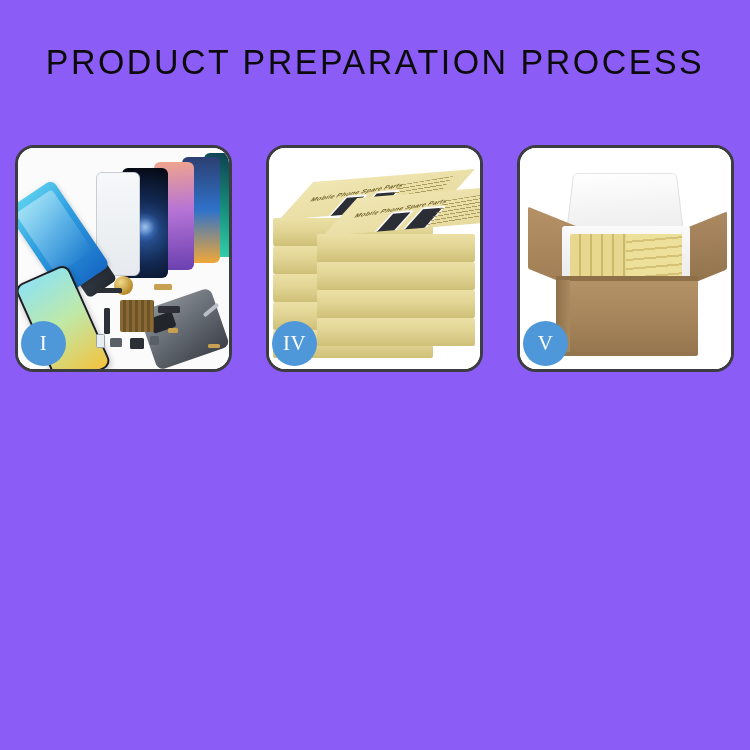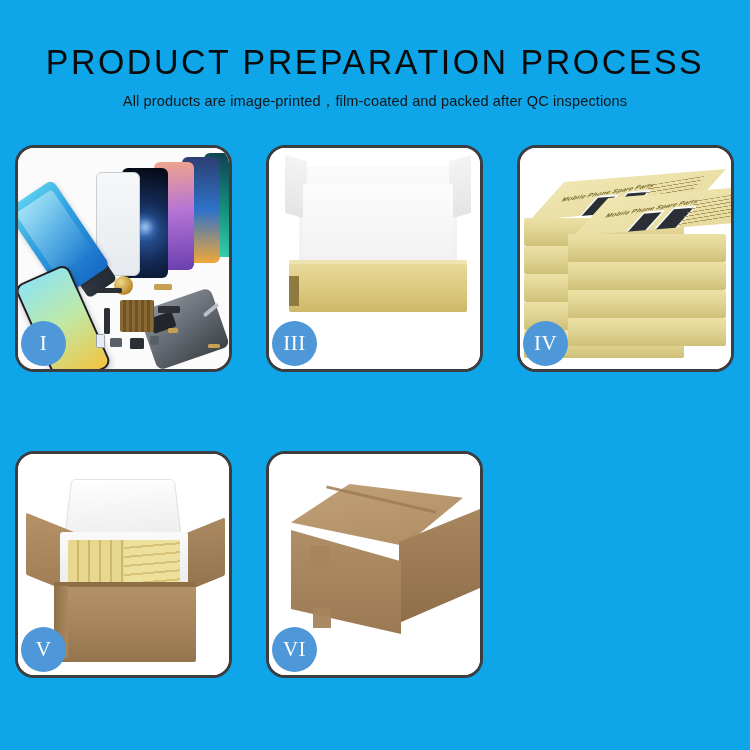--- a/index.html
+++ b/index.html
@@ -2,21 +2,21 @@
 <html><head>
 <meta charset="utf-8">
 <style>
   * { box-sizing: border-box; margin: 0; padding: 0; }
   html, body {
     width: 750px; height: 750px;
     background: #ffffff;
     font-family: "Liberation Sans", sans-serif;
     overflow: hidden;
   }
-  .page { position: relative; width: 750px; height: 750px; background:#0ea5e9; }
+  .page { position: relative; width: 750px; height: 750px; background:#8b5cf6; }
 
   
   .header { position: absolute; left: 0; top: 0; width: 750px; text-align: center; }
   .title {
     margin-top: 44px;
     font-size: 35px;
     font-weight: 500;
     letter-spacing: 2.6px;
     color: #0b0b0b;
     line-height: 1.05;
@@ -336,21 +336,20 @@
     position:absolute; background:#a5845c; opacity:.95; border-radius:1px;
   }
 </style>
 </head>
 <body>
 
 <div class="page">
 
   <div class="header">
     <div class="title">PRODUCT PREPARATION PROCESS</div>
-    <div class="subtitle">All products are image-printed，film-coated and packed after QC inspections</div>
   </div>
 
   <div class="grid">
 
     <div class="panel">
       <div class="panel-inner p1">
         <div class="stage">
           <div class="ph ph-teal"></div>
           <div class="ph ph-blue2"></div>
           <div class="ph ph-purple"></div>
@@ -372,33 +371,20 @@
           <div class="chip gold" style="left:150px;top:180px;width:10px;height:5px;"></div>
           <div class="chip" style="left:78px;top:186px;width:9px;height:14px;border:1px solid #9aa3ac;background:#e8edf1;"></div>
           <div class="chip gold" style="left:190px;top:196px;width:12px;height:4px;"></div>
           <div class="chip" style="left:184px;top:160px;width:18px;height:4px;transform:rotate(-40deg);background:#b9c0c7;"></div>
         </div>
       </div>
       <div class="badge">I</div>
     </div>
 
 
-    <div class="panel">
-      <div class="panel-inner p3">
-        <div class="stage">
-          <div class="box3-lid"></div>
-          <div class="foam3"></div>
-          <div class="box3-inner"></div>
-          <div class="box3-edge"></div>
-          <div class="box3-body"></div>
-          <div class="box3-tab"></div>
-        </div>
-      </div>
-      <div class="badge">III</div>
-    </div>
 
     <div class="panel">
       <div class="panel-inner p4">
         <div class="stage">
           <div class="stack">
 
             <div class="sbox" style="left:0px;top:164px;width:160px;height:28px;"></div>
             <div class="sbox" style="left:0px;top:136px;width:160px;height:28px;"></div>
             <div class="sbox" style="left:0px;top:108px;width:160px;height:28px;"></div>
             <div class="sbox" style="left:0px;top:80px;width:160px;height:28px;"></div>
@@ -438,28 +424,15 @@
           <div class="foam-body"></div>
           <div class="yellow-fill"></div>
           <div class="yellow-fill2"></div>
           <div class="carton5"></div>
           <div class="carton5-side"></div>
         </div>
       </div>
       <div class="badge">V</div>
     </div>
 
-    <div class="panel">
-      <div class="panel-inner p6">
-        <div class="stage">
-          <div class="c6-top"></div>
-          <div class="c6-right"></div>
-          <div class="c6-front"></div>
-          <div class="c6-seam"></div>
-          <div class="c6-tape" style="left:42px;top:92px;width:18px;height:22px;"></div>
-          <div class="c6-tape" style="left:44px;top:154px;width:18px;height:20px;"></div>
-        </div>
-      </div>
-      <div class="badge">VI</div>
-    </div>
 
   </div>
 </div>
 
 </body></html>

